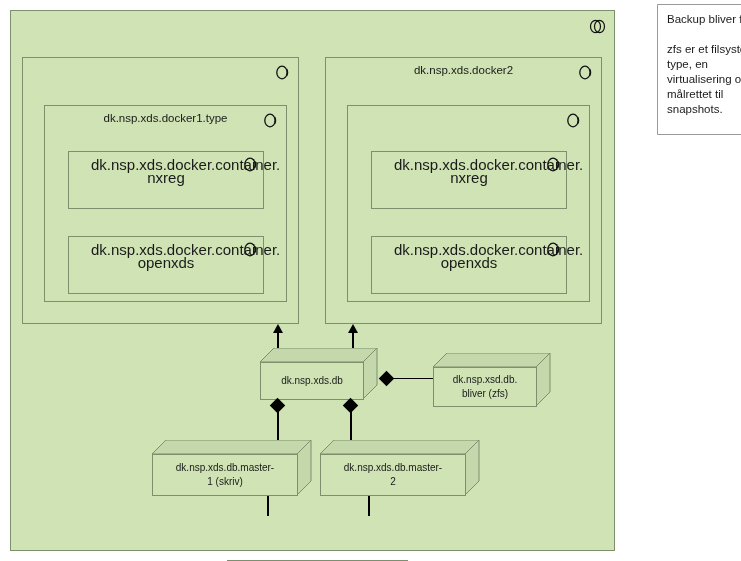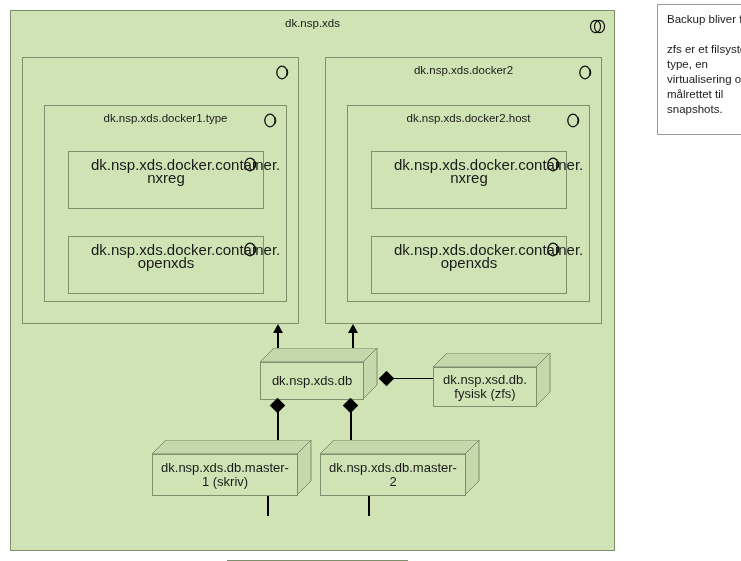--- a/index.html
+++ b/index.html
@@ -66,21 +66,21 @@
     position: absolute;
     left: 0;
     background: #cfe3b4;
     border: 1px solid #7d8f6c;
     box-sizing: border-box;
     display: flex;
     align-items: center;
     justify-content: center;
   }
   .node3d .face span {
-    font-size: 13px;
+    font-size: 10px;
     color: #1a1a1a;
     line-height: 14px;
     text-align: center;
     white-space: pre-line;
   }
 
   
   .line-v {
     position: absolute;
     width: 2px;
@@ -123,21 +123,20 @@
     white-space: pre-line;
     box-sizing: border-box;
   }
 </style>
 </head>
 <body>
 
 <div id="canvas">
 
   <div class="pkg" style="left:10px; top:10px; width:605px; height:541px;">
-    <div class="box-title">dk.nsp.xds</div>
     <div class="glyph" style="right:8px; top:8px; width:17px; height:15px;">
       <svg width="17" height="15" viewBox="0 0 17 15">
         <ellipse cx="6.5" cy="7.5" rx="5" ry="6.2" fill="none" stroke="#111" stroke-width="1.2"></ellipse>
         <ellipse cx="10.5" cy="7.5" rx="5" ry="6.2" fill="none" stroke="#111" stroke-width="1.2"></ellipse>
       </svg>
     </div>
   </div>
 
   <div class="node-inner" style="left:22px; top:57px; width:277px; height:267px;">
     <div class="glyph" style="right:8px; top:7px;">
@@ -184,21 +183,20 @@
     <div class="box-title">dk.nsp.xds.docker2</div>
     <div class="glyph" style="right:8px; top:7px;">
       <svg width="15" height="15" viewBox="0 0 15 15">
         <ellipse cx="7" cy="7.5" rx="5.2" ry="6.3" fill="none" stroke="#111" stroke-width="1.3"></ellipse>
         <path d="M11.6 4.2 A6.3 6.3 0 0 1 11.6 10.8" fill="none" stroke="#111" stroke-width="1.3"></path>
       </svg>
     </div>
   </div>
 
   <div class="node-inner" style="left:347px; top:105px; width:243px; height:197px;">
-    <div class="box-title">dk.nsp.xds.docker2.host</div>
     <div class="glyph" style="right:8px; top:7px;">
       <svg width="15" height="15" viewBox="0 0 15 15">
         <ellipse cx="7" cy="7.5" rx="5.2" ry="6.3" fill="none" stroke="#111" stroke-width="1.3"></ellipse>
         <path d="M11.6 4.2 A6.3 6.3 0 0 1 11.6 10.8" fill="none" stroke="#111" stroke-width="1.3"></path>
       </svg>
     </div>
   </div>
 
   <div class="node-inner" style="left:371px; top:151px; width:196px; height:58px;">
     <div class="box-title small">dk.nsp.xds.docker.container.
@@ -241,21 +239,21 @@
   <div class="line-h" style="left:392px; top:378px; width:46px;"></div>
   <div class="diamond" style="left:381px; top:373px;"></div>
 
   <div class="node3d" style="left:433px; top:353px; width:118px; height:54px;">
     <svg class="top" width="118" height="54" viewBox="0 0 118 54">
       <polygon points="0,14 14,0 117,0 103,14" fill="#c5d8ab" stroke="#7d8f6c" stroke-width="1"></polygon>
       <polygon points="103,14 117,0 117,39 103,53" fill="#c5d8ab" stroke="#7d8f6c" stroke-width="1"></polygon>
     </svg>
     <div class="face" style="top:14px; width:104px; height:40px;">
       <span>dk.nsp.xsd.db.
-fysisk (zfs)</span>
+bliver (zfs)</span>
     </div>
   </div>
 
   <div class="diamond" style="left:272px; top:400px;"></div>
   <div class="line-v" style="left:277px; top:410px; width:2px; height:33px;"></div>
 
   <div class="diamond" style="left:345px; top:400px;"></div>
   <div class="line-v" style="left:350px; top:410px; width:2px; height:33px;"></div>
 
   <div class="node3d" style="left:152px; top:440px; width:160px; height:56px;">

